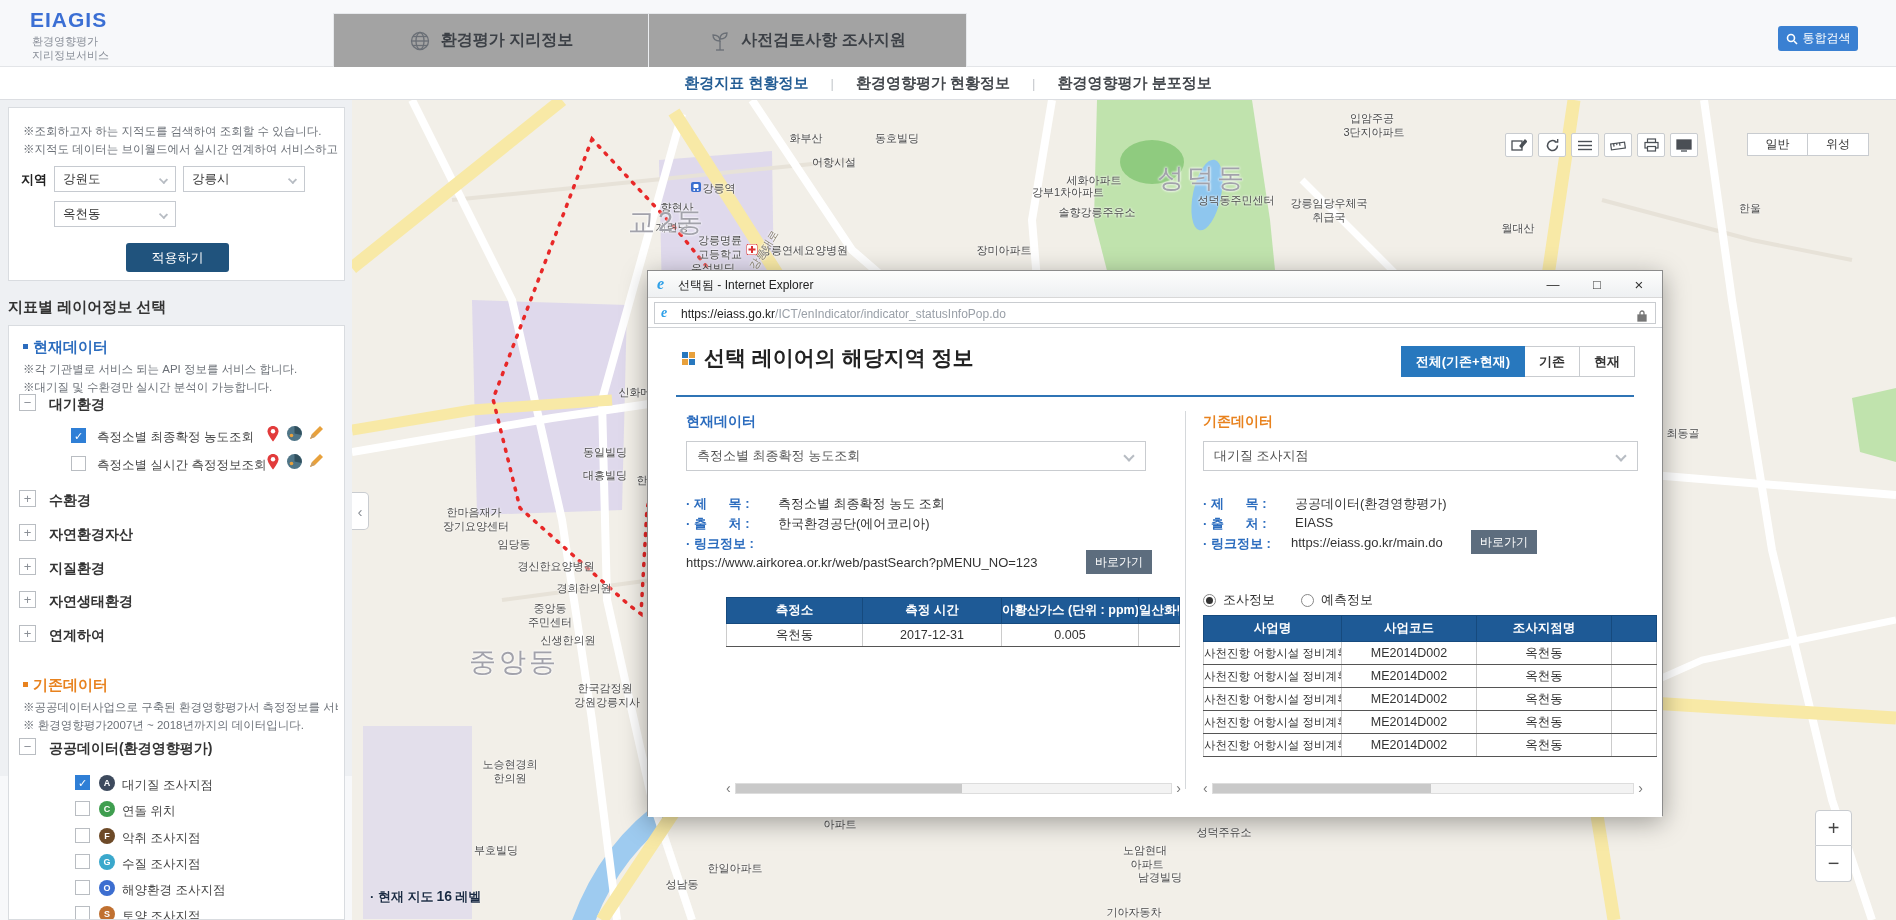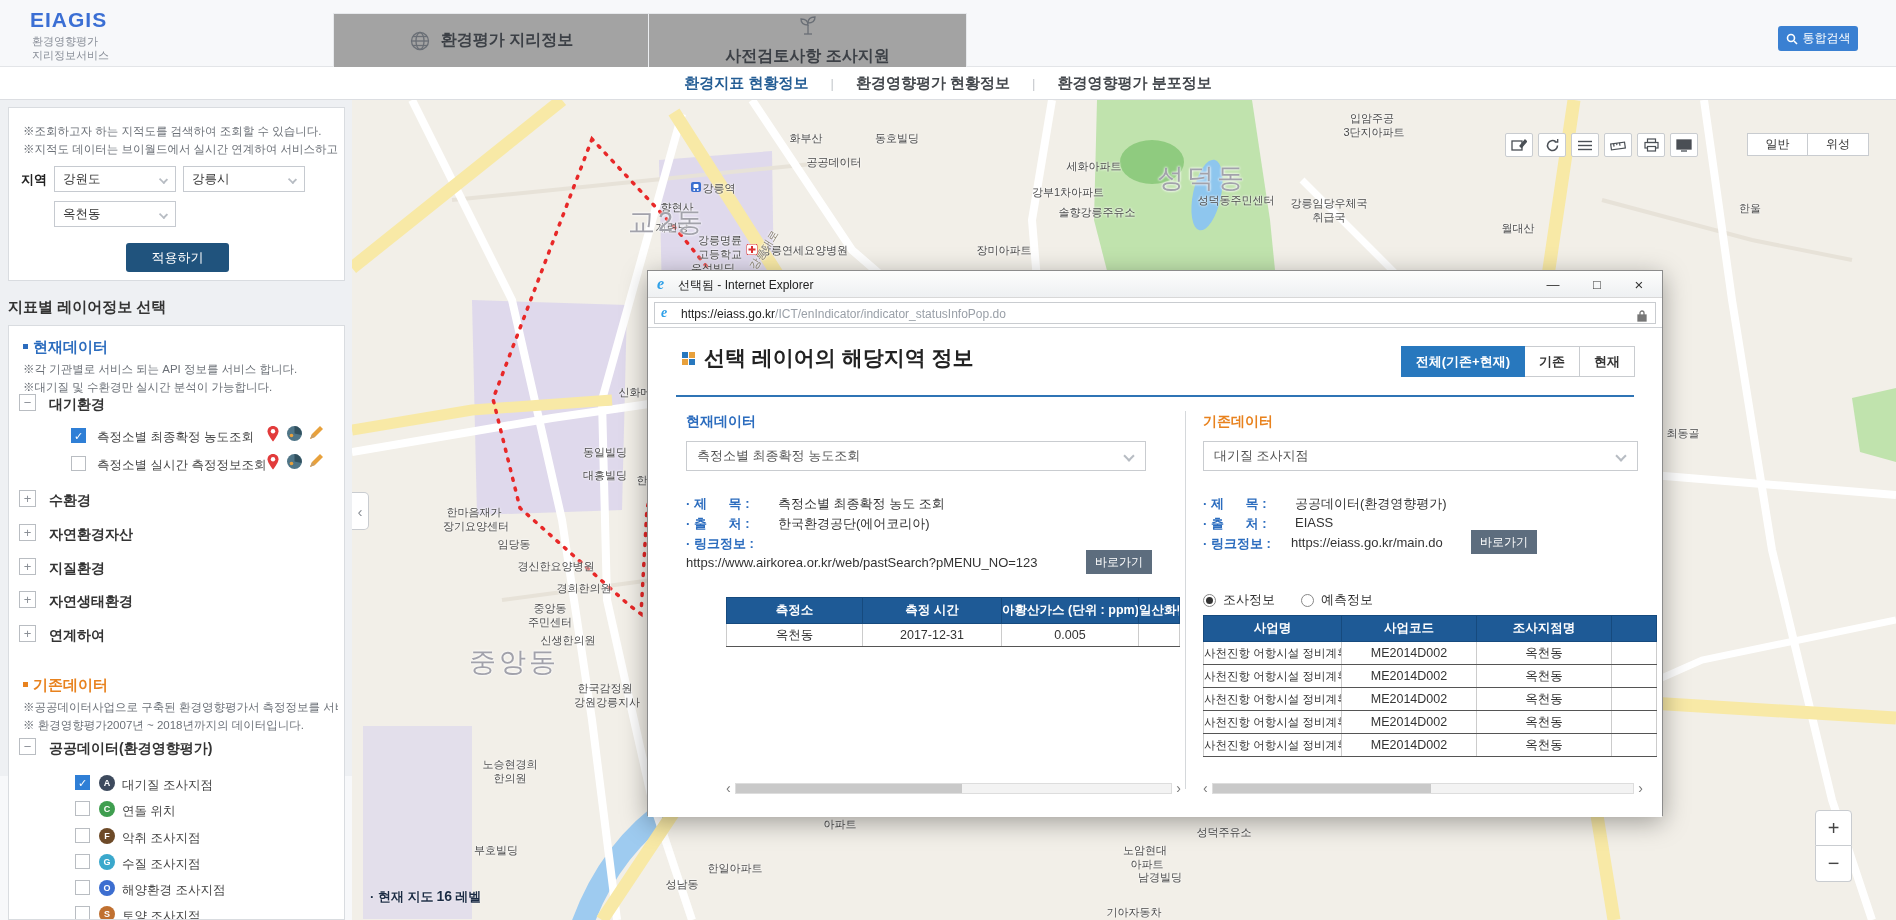--- a/index.html
+++ b/index.html
@@ -4,21 +4,21 @@
 <style>
   * { margin:0; padding:0; box-sizing:border-box; }
   html,body { width:1896px; height:920px; overflow:hidden; font-family:"Liberation Sans",sans-serif; background:#f7f8fa; }
 
   
   #header { position:absolute; left:0; top:0; width:1896px; height:67px; background:#f7f8fa; border-bottom:1px solid #e3e5e8; z-index:30; }
   #logo-title { position:absolute; left:30px; top:8px; font-size:21px; font-weight:bold; color:#3b6fd4; letter-spacing:1px; }
   #logo-sub { position:absolute; left:32px; top:34px; font-size:11px; color:#8a8f99; line-height:14px; }
   #main-tabs { position:absolute; left:333px; top:13px; height:54px; display:flex; background:#a3a3a3; border:1px solid #e7e9ec; border-bottom:none; }
   .main-tab { display:flex; align-items:center; justify-content:center; gap:10px; font-size:16px; font-weight:bold; color:#3c4046; cursor:pointer; border-right:1px solid #eceef1; }
-  .main-tab.t1 { width:315px; } .main-tab.t2 { width:275px; } .main-tab.t3 { width:317px;flex-direction:column; }
+  .main-tab.t1 { width:315px; } .main-tab.t2 { width:275px; } .main-tab.t3 { width:317px; }
   .main-tab.active { background:#1b5a86; color:#fff; }
   .tabicon { width:22px; height:22px; }
   #search-btn { position:absolute; left:1778px; top:26px; width:80px; height:25px; background:#3a80d2; color:#fff; border:none; border-radius:3px; font-size:12px; display:flex; align-items:center; justify-content:center; gap:5px; cursor:pointer; }
 
   
   #subnav { position:absolute; left:0; top:67px; width:1896px; height:33px; background:#fff; border-bottom:1px solid #dcdee2; z-index:29; display:flex; align-items:center; justify-content:center; gap:22px; }
   .sub-tab { font-size:15px; font-weight:bold; color:#43474c; cursor:pointer; }
   .sub-tab.active { color:#245d94; }
   .sub-sep { color:#c5c8cc; font-size:13px; }
 
@@ -297,23 +297,23 @@
     <path d="M322,12 L482,263 L561,420 L610,560 L640,700" stroke="#f8e9a6" stroke-width="13" fill="none"></path>
     <path d="M250,820 L330,700 L520,650 L900,612 L1250,600 L1544,618" stroke="#f8e9a6" stroke-width="13" fill="none"></path>
     <path d="M1222,0 L1185,250 L1210,500 L1262,820" stroke="#f8e9a6" stroke-width="13" fill="none"></path>
     <path d="M0,330 L120,310 L260,300" stroke="#f8e9a6" stroke-width="11" fill="none"></path>
 
     <path d="M240,39 L141,299 L168,408 L277,505 L289,514 L295,408 L349,239 L359,172 L325,130 Z" fill="none" stroke="#e82828" stroke-width="3.5" stroke-dasharray="2 8" stroke-linecap="round"></path>
   </svg>
 
   <span class="ml" style="left:454px;top:38px">화부산</span>
   <span class="ml" style="left:545px;top:38px">동호빌딩</span>
-  <span class="ml" style="left:482px;top:62px">공공데이터</span>
+  <span class="ml" style="left:482px;top:62px">어항시설</span>
   <span class="ml" style="left:367px;top:88px">강릉역</span>
-  <span class="ml" style="left:742px;top:66px">세화아파트</span>
+  <span class="ml" style="left:742px;top:80px">세화아파트</span>
   <span class="ml" style="left:716px;top:92px">강부1차아파트</span>
   <span class="ml xl" style="left:850px;top:78px">성덕동</span>
   <span class="ml" style="left:884px;top:100px">성덕동주민센터</span>
   <span class="ml" style="left:1020px;top:18px">입암주공</span>
   <span class="ml" style="left:1022px;top:32px">3단지아파트</span>
   <span class="ml" style="left:745px;top:112px">솔향강릉주유소</span>
   <span class="ml" style="left:977px;top:103px">강릉임당우체국</span>
   <span class="ml" style="left:977px;top:117px">취급국</span>
   <span class="ml" style="left:1166px;top:128px">월대산</span>
   <span class="ml" style="left:1398px;top:108px">한울</span>

